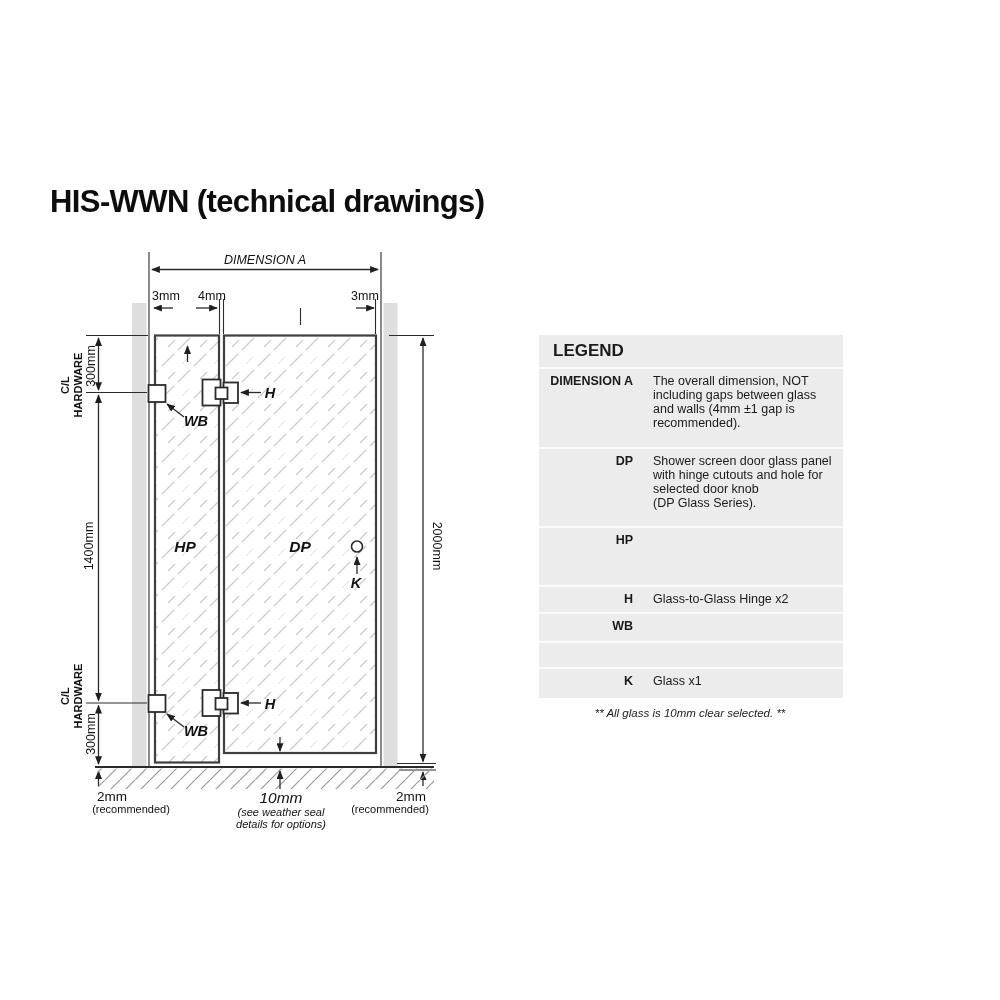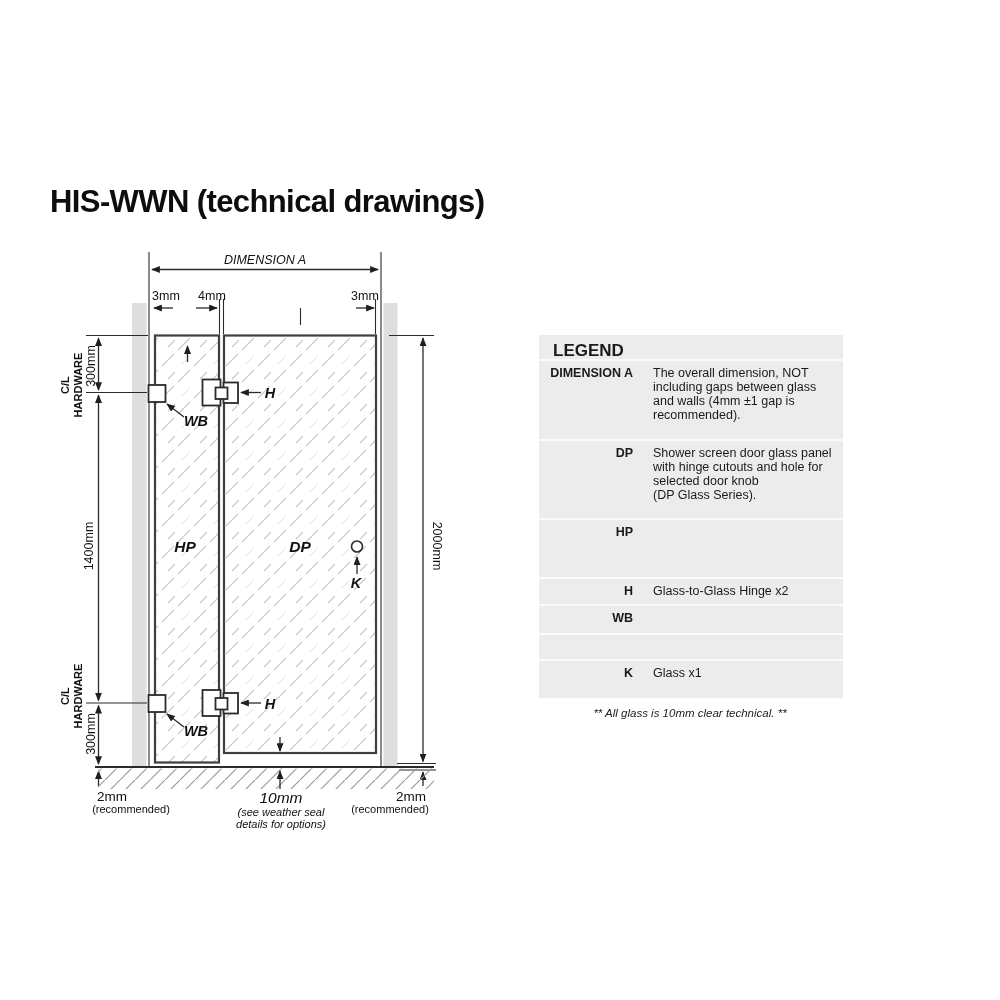--- a/index.html
+++ b/index.html
@@ -15,21 +15,21 @@
   .hw{fill:#ffffff;stroke:#2b2b2b;stroke-width:1.8;}
   text{font-family:"Liberation Sans",sans-serif;fill:#111;}
   .dimtxt{font-size:12.5px;}
   .it{font-style:italic;}
   .lbl{font-size:14.5px;font-weight:700;font-style:italic;}
   .plbl{font-size:15.5px;font-weight:700;font-style:italic;}
   .small{font-size:11px;}
   .clh{font-size:11px;font-weight:700;}
   
   .legend{position:absolute;left:539px;top:335px;width:304px;height:363px;background:#ececec;}
-  .lg-head{box-sizing:border-box;height:24px;padding:6px 6px 0 14px;font-size:17px;font-weight:700;}
+  .lg-head{box-sizing:border-box;height:32px;padding:6px 6px 0 14px;font-size:17px;font-weight:700;}
   .lg-row{box-sizing:border-box;display:flex;align-items:flex-start;border-top:2px solid #fafafa;padding-top:5px;}
   .h80{height:80px}.h79{height:79px}.h59{height:59px}.h27{height:27px}.h29{height:29px}.h26{height:26px}.h35{height:35px}
   .lg-term{box-sizing:border-box;width:114px;padding-right:20px;text-align:right;
            font-weight:700;font-size:12.5px;line-height:15px;flex:none;}
   .lg-desc{font-size:12.5px;line-height:14px;white-space:pre-line;max-width:192px;}
   .lg-desc.nowrap{white-space:nowrap;max-width:none;}
   .footnote{position:absolute;left:538px;top:707px;width:304px;text-align:center;
             font-style:italic;font-size:11.5px;color:#222;}
 </style>
 </head>
@@ -188,15 +188,15 @@
     <div class="lg-row h26">
       <div class="lg-term"></div>
       <div class="lg-desc"></div>
     </div>
     <div class="lg-row h35">
       <div class="lg-term">K</div>
       <div class="lg-desc">Glass x1</div>
     </div>
   </div>
 
-  <div class="footnote">** All glass is 10mm clear technical. **</div>
+  <div class="footnote">** All glass is 10mm clear selected. **</div>
 
 </div>
 
 </body></html>

